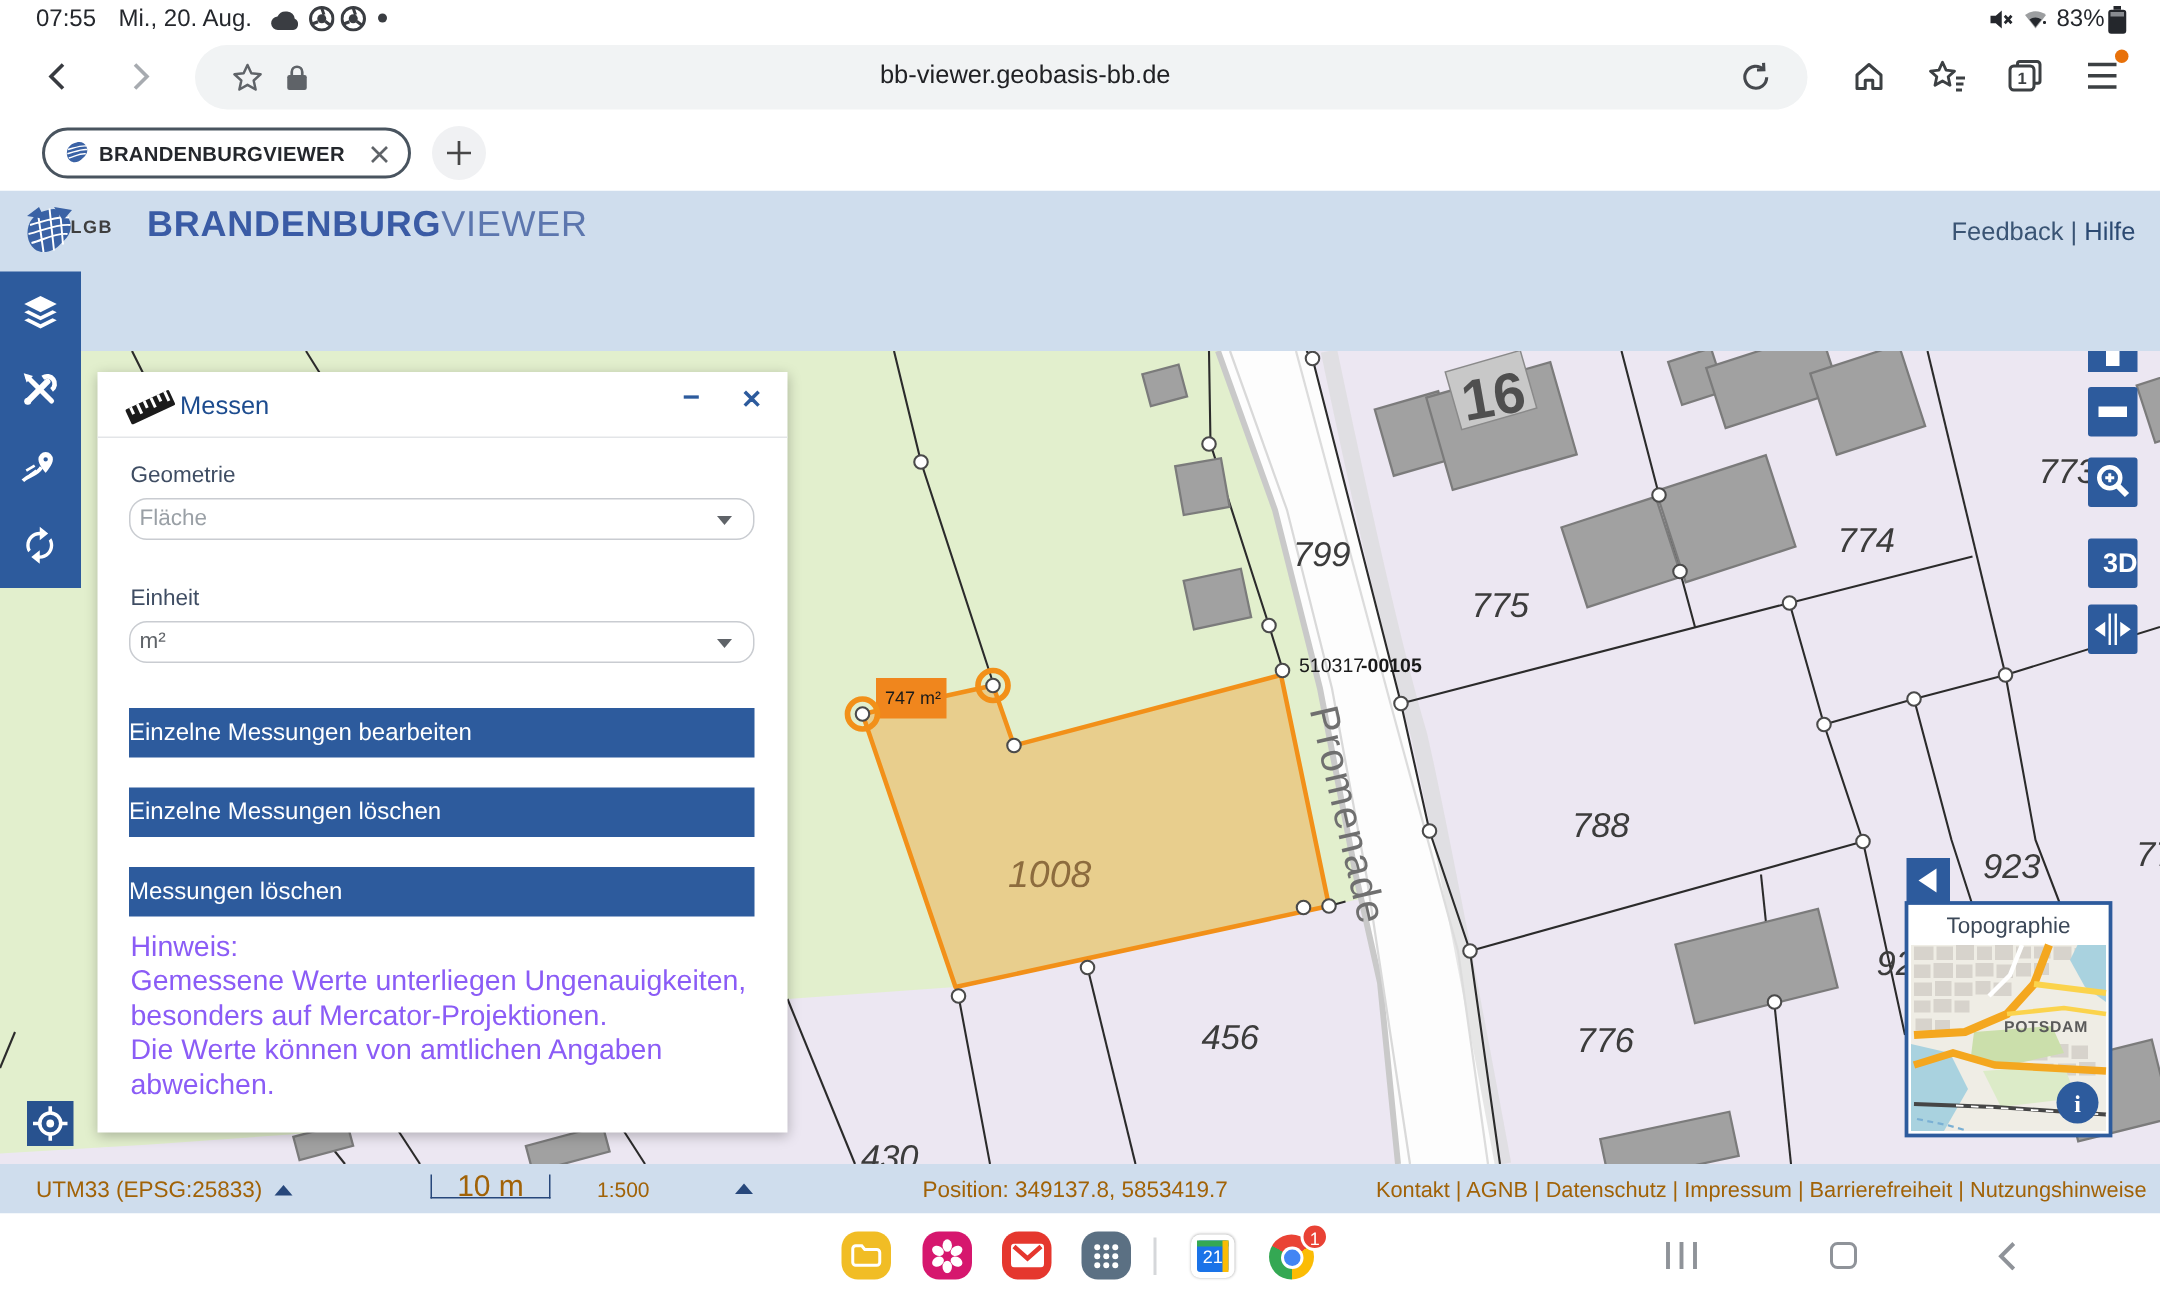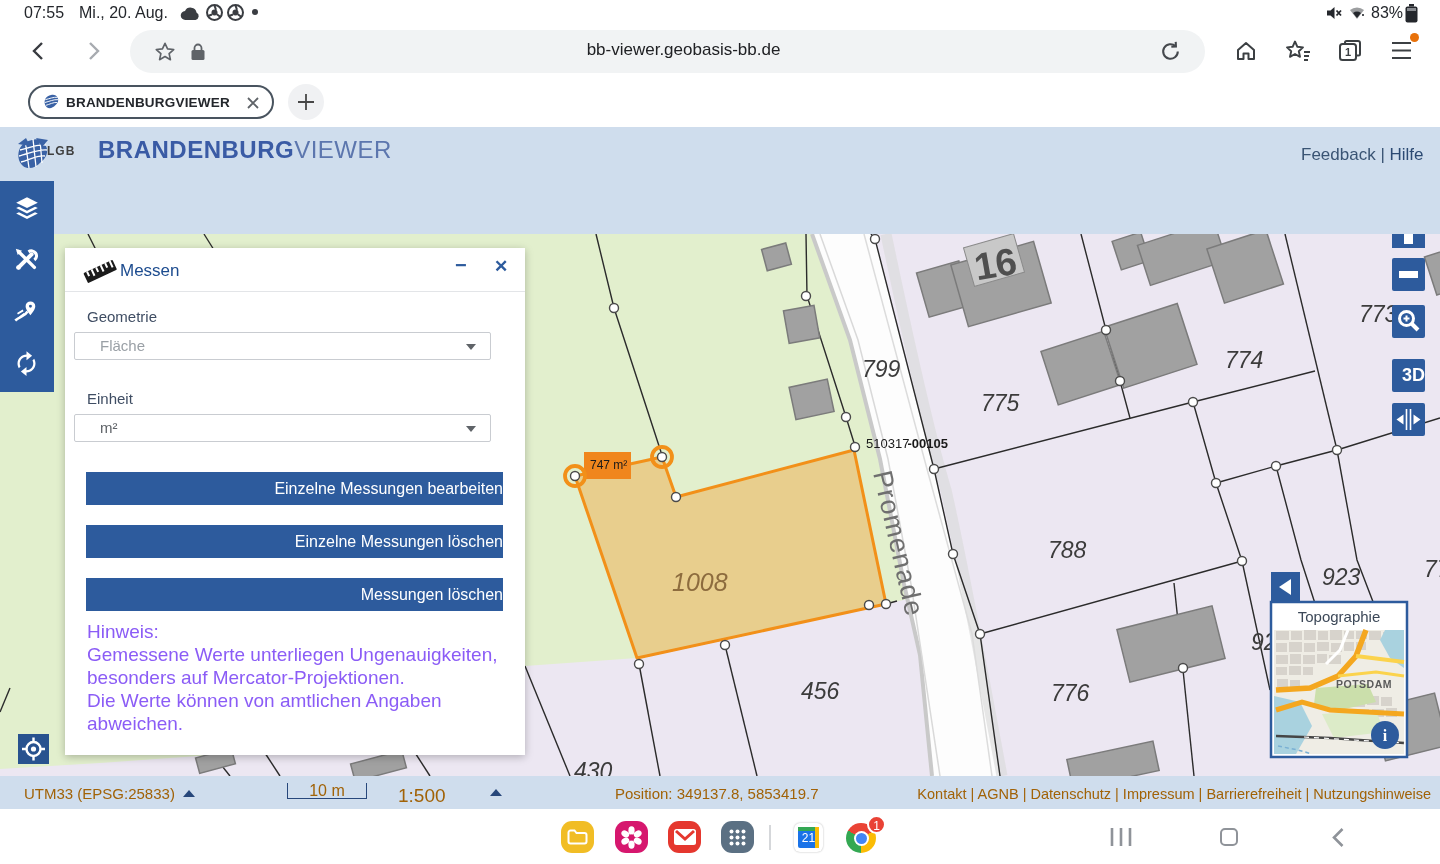--- a/index.html
+++ b/index.html
@@ -14,26 +14,26 @@
   #tabpill{left:28px;top:10px;width:246px;height:34px;border:2px solid #49545f;border-radius:18px;background:#fff}
   
   #appheader{left:0;top:127px;width:1440px;height:107px;background:#cfdded;z-index:5}
   #sidebar{left:0;top:181px;width:54px;height:211px;background:#2d5b9d;z-index:12}
   #mapsvg{left:0;top:0;z-index:1}
   #footer{left:0;top:776px;width:1440px;height:33px;background:#cfdded;z-index:20;color:#a16207;font-size:15px}
   #androidbar{left:0;top:809px;width:1440px;height:55px;background:#fff;z-index:30}
   
   #panel{left:65px;top:248px;width:460px;height:507px;background:#fff;z-index:15;
     box-shadow:0 2px 8px rgba(0,0,0,.25)}
-  .sel{left:9px;width:417px;height:28px;border:1px solid #c9ccd1;background:#fff;border-radius:2px;
-    font-size:15px;line-height:26px;padding-left:25px;color:#9aa0a6}
+  .sel{left:21px;width:417px;height:28px;border:1px solid #c9ccd1;background:#fff;border-radius:12px;
+    font-size:15px;line-height:26px;padding-left:6px;color:#9aa0a6}
   .sel .arr{position:absolute;right:14px;top:11px;width:0;height:0;border-left:5px solid transparent;
     border-right:5px solid transparent;border-top:6px solid #5f6368}
   .pbtn{left:21px;width:417px;height:33px;background:#2d5b9d;color:#fff;font-size:16px;
-    text-align:right;line-height:33px}
+    text-align:left;line-height:33px}
   .plabel{left:22px;font-size:15px;color:#3f4d63}
 </style>
 </head>
 <body>
 
 <svg id="mapsvg" class="abs" width="1440" height="864" viewBox="0 0 1440 864">
   <rect x="0" y="234" width="1440" height="542" fill="#ece7f2"></rect>
 
   <polygon points="0,234 812,234 850,340 880,459 904,584 912,598 886,604 637,658 525,666 380,690 212,755 100,763 0,769" fill="#e2efcd"></polygon>
 
@@ -370,22 +370,22 @@
   <div class="abs" style="left:288px;top:9px;width:36px;height:36px;border-radius:18px;background:#f0f1f3">
     <svg class="abs" style="left:9px;top:9px" width="18" height="18" viewBox="0 0 18 18" stroke="#474747" stroke-width="1.8">
       <path d="M9,1 V17 M1,9 H17"></path>
     </svg>
   </div>
 </div>
 
 <div id="footer" class="abs">
   <span class="abs" style="left:24px;top:9px;font-size:15px">UTM33 (EPSG:25833)</span>
   <div class="abs" style="left:183px;top:14px;width:0;height:0;border-left:6px solid transparent;border-right:6px solid transparent;border-bottom:7px solid #27477b"></div>
-  <div class="abs" style="left:287px;top:7px;width:80px;height:16px;border-left:1.5px solid #27477b;border-right:1.5px solid #27477b;border-bottom:1.5px solid #27477b;text-align:center;font-size:16px;line-height:16px">10 m</div>
-  <span class="abs" style="left:398px;top:9px;font-size:19px">1:500</span>
+  <div class="abs" style="left:287px;top:7px;width:80px;height:16px;border-left:1.5px solid #27477b;border-right:1.5px solid #27477b;border-bottom:1.5px solid #27477b;text-align:center;font-size:20px;line-height:16px">10 m</div>
+  <span class="abs" style="left:398px;top:9px;font-size:14px">1:500</span>
   <div class="abs" style="left:490px;top:13px;width:0;height:0;border-left:6px solid transparent;border-right:6px solid transparent;border-bottom:7px solid #27477b"></div>
   <span class="abs" style="left:615px;top:9px;font-size:15px">Position: 349137.8, 5853419.7</span>
   <span class="abs" style="right:9px;top:10px;font-size:14.5px">Kontakt | AGNB | Datenschutz | Impressum | Barrierefreiheit | Nutzungshinweise</span>
 </div>
 
 <div id="androidbar" class="abs">
   <div class="abs" style="left:561px;top:12px;width:33px;height:32px;border-radius:11px;background:#f1bd25">
     <svg class="abs" style="left:6px;top:8px" width="21" height="16" viewBox="0 0 21 16">
       <path d="M1.5,3.5 a2,2 0 0 1 2,-2 H7.5 L9.5,4 H17.5 a2,2 0 0 1 2,2 V12.5 a2,2 0 0 1 -2,2 H3.5 a2,2 0 0 1 -2,-2 Z" fill="none" stroke="#fff" stroke-width="2"></path>
     </svg>

